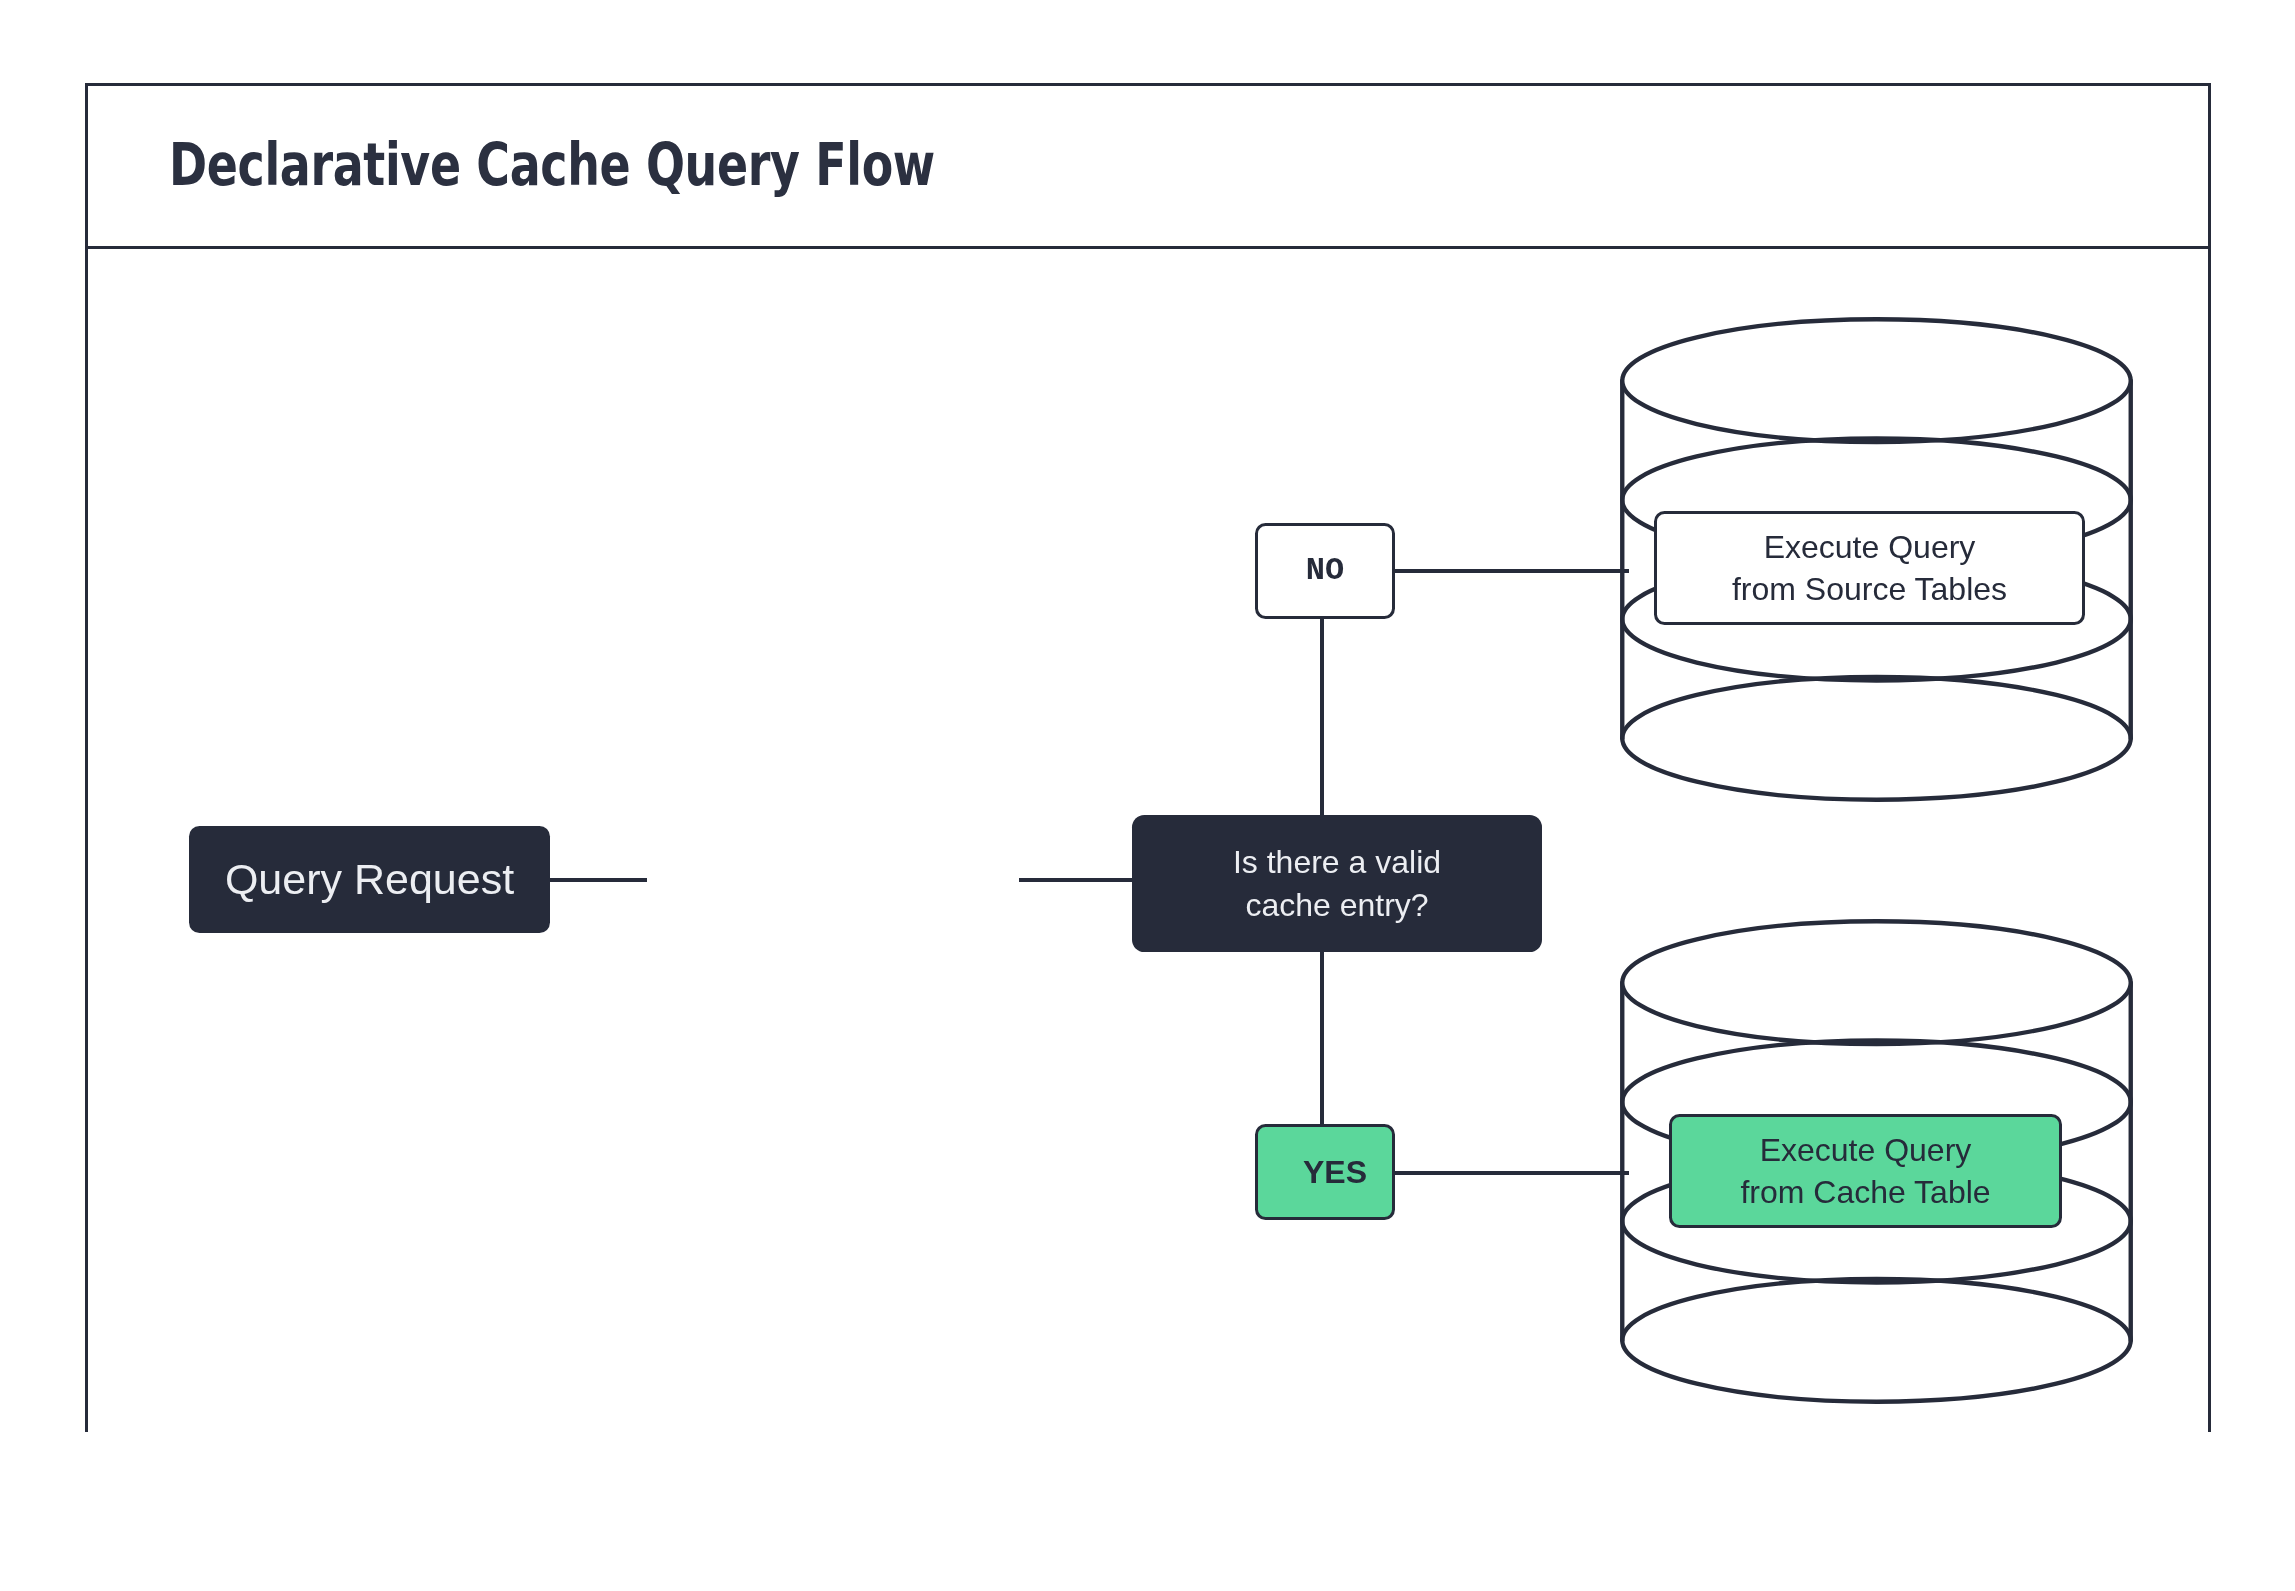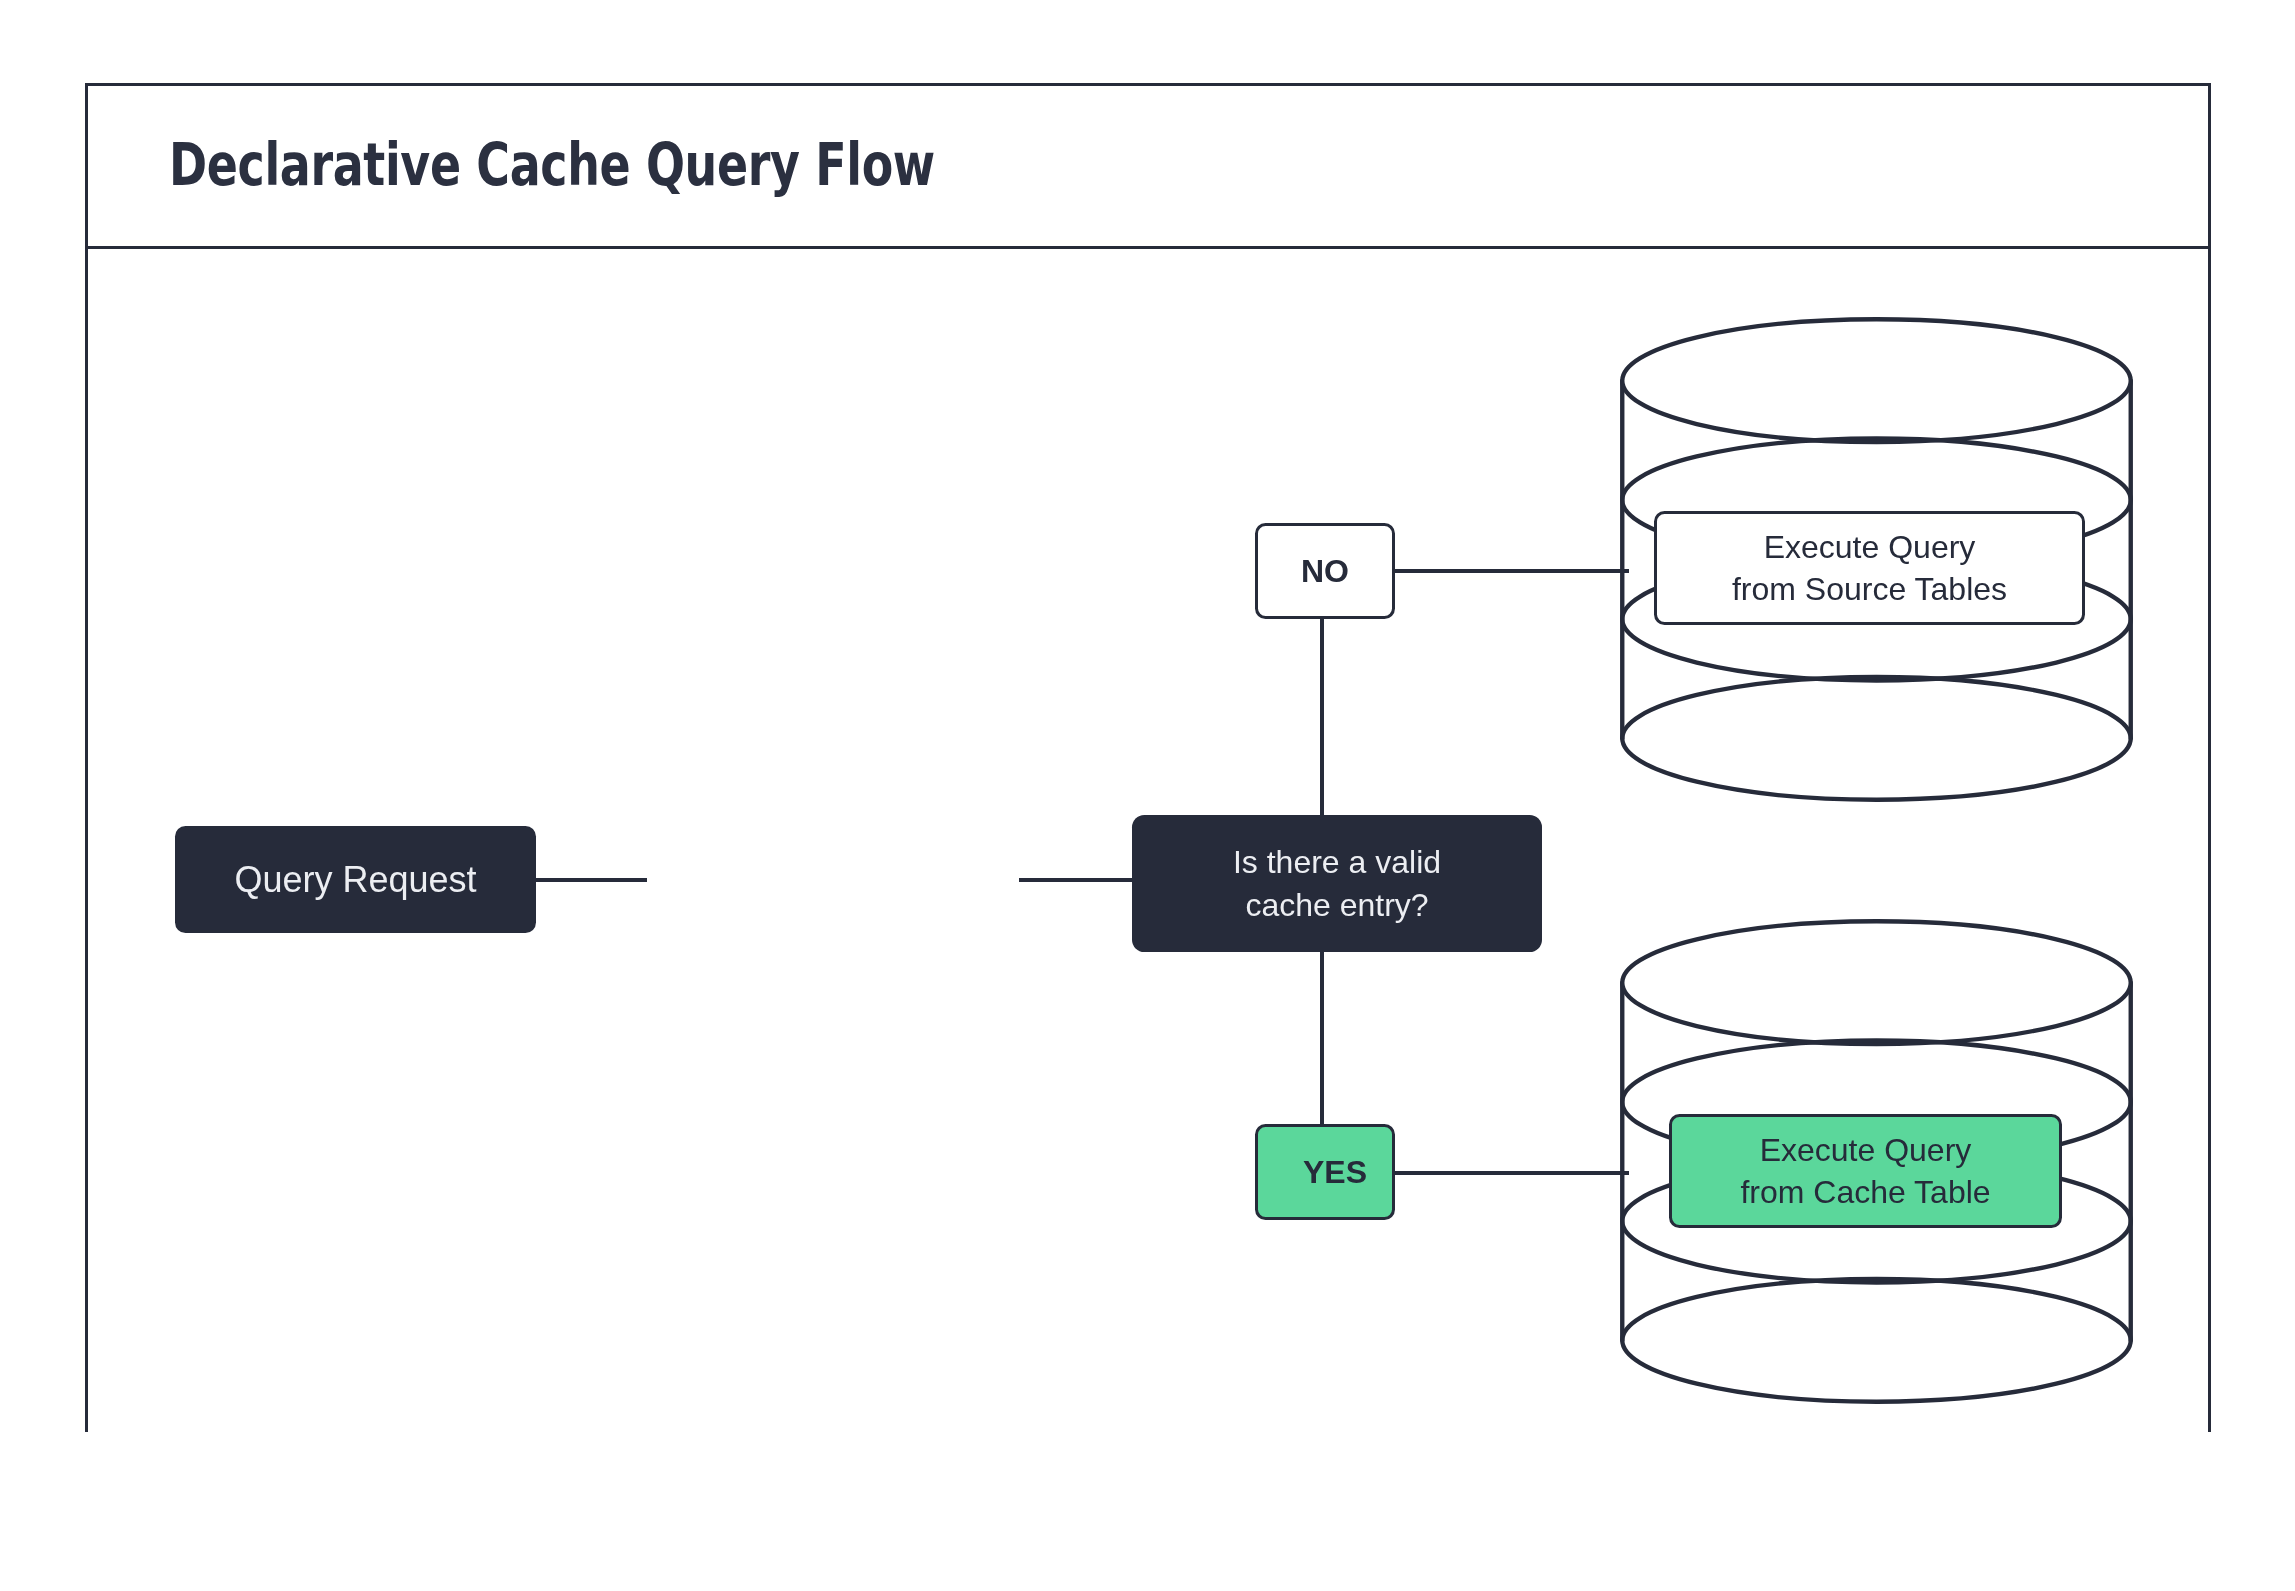--- a/index.html
+++ b/index.html
@@ -76,36 +76,36 @@
   }
   .node-white {
     background: #ffffff;
     color: #262b3a;
     border: 3.5px solid #262b3a;
     border-radius: 10.5px;
   }
 
   
   #node-query-request {
-    left: 175px;  top: 826px;  width: 361px; height: 107px;
-    font-size: 36px;
+    left: 189px;  top: 826px;  width: 361px; height: 107px;
+    font-size: 43px;
   }
   #node-check-cache {
     left: 644px; top: 815px; width: 378px; height: 137px;
     font-size: 32px;
   }
   #node-decision {
     left: 1132px; top: 815px; width: 410px; height: 137px;
     font-size: 32px;
     border-radius: 12.3px;
   }
   #label-no {
     left: 1255px; top: 523px; width: 140px; height: 96px;
     font-size: 32px;
-    font-family: Liberation Sans, sans-serif;
+    font-family: Liberation Mono, monospace;
     font-weight: bold;
   }
   #label-yes {
     left: 1255px; top: 1124px; width: 140px; height: 96px;
     font-size: 32px;
     font-family: "Liberation Sans", sans-serif;
     font-weight: bold;
     padding-left: 20px;
   }
   #node-source-label {

